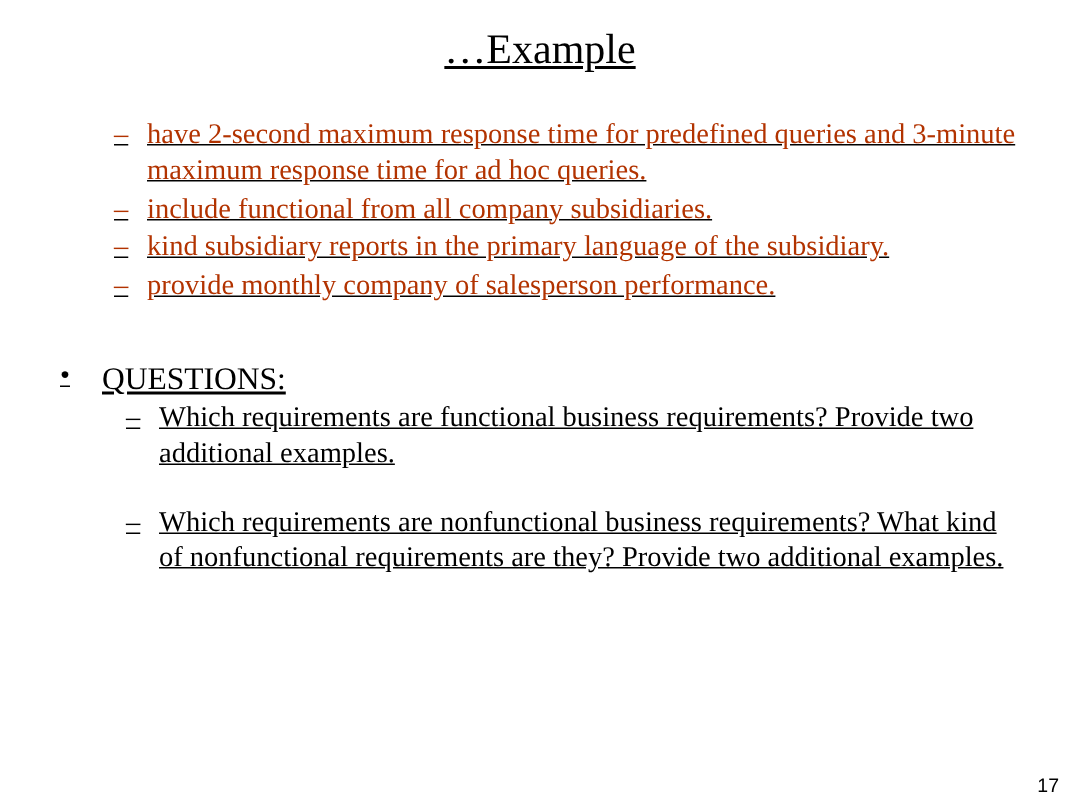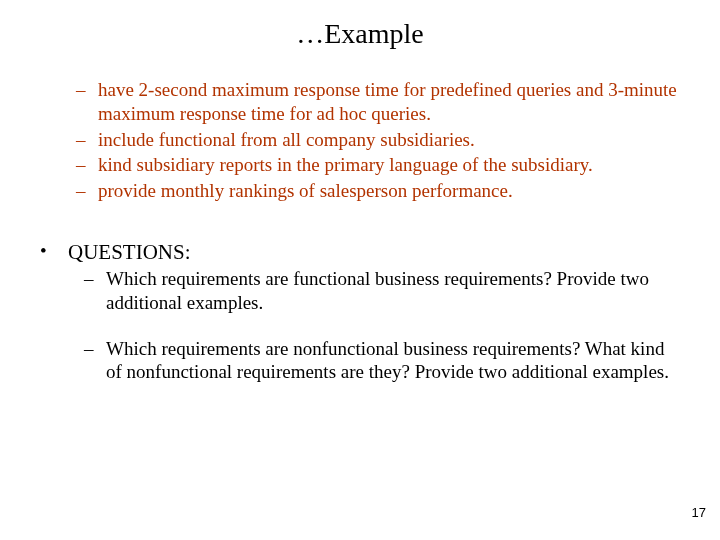--- a/index.html
+++ b/index.html
@@ -10,20 +10,21 @@
     background: #ffffff;
     font-family: "Times New Roman", Times, serif;
     color: #000000;
     position: relative;
   }
   .slide {
     width: 720px;
     height: 540px;
     position: relative;
     box-sizing: border-box;
+    text-decoration: underline;
   }
   .title {
     text-align: center;
     font-size: 28px;
     padding-top: 18px;
     padding-bottom: 10px;
   }
   .content {
     padding: 0 36px 0 36px;
     font-size: 19px;
@@ -71,21 +72,21 @@
   }
   .sub-list .dash {
     width: 22px;
     flex: 0 0 22px;
   }
   .sub-list .text {
     flex: 1;
   }
   .page-number {
     position: absolute;
-    bottom: 20px;
+    bottom: 9px;
     right: 14px;
     font-size: 13px;
     color: #000;
     font-family: Arial, sans-serif;
   }
 </style>
 </head>
 <body>
 
 <div class="slide">
@@ -102,21 +103,21 @@
       <div class="item">
         <div class="dash">–</div>
         <div class="text">include functional from all company subsidiaries.</div>
       </div>
       <div class="item">
         <div class="dash">–</div>
         <div class="text">kind subsidiary reports in the primary language of the subsidiary.</div>
       </div>
       <div class="item">
         <div class="dash">–</div>
-        <div class="text">provide monthly rankings of salesperson performance.</div>
+        <div class="text">provide monthly company of salesperson performance.</div>
       </div>
     </div>
 
     <div class="questions-block">
       <div class="bullet-row">
         <div class="bullet-dot">•</div>
         <div class="bullet-label">QUESTIONS:</div>
       </div>
       <div class="sub-list">
         <div class="item">

